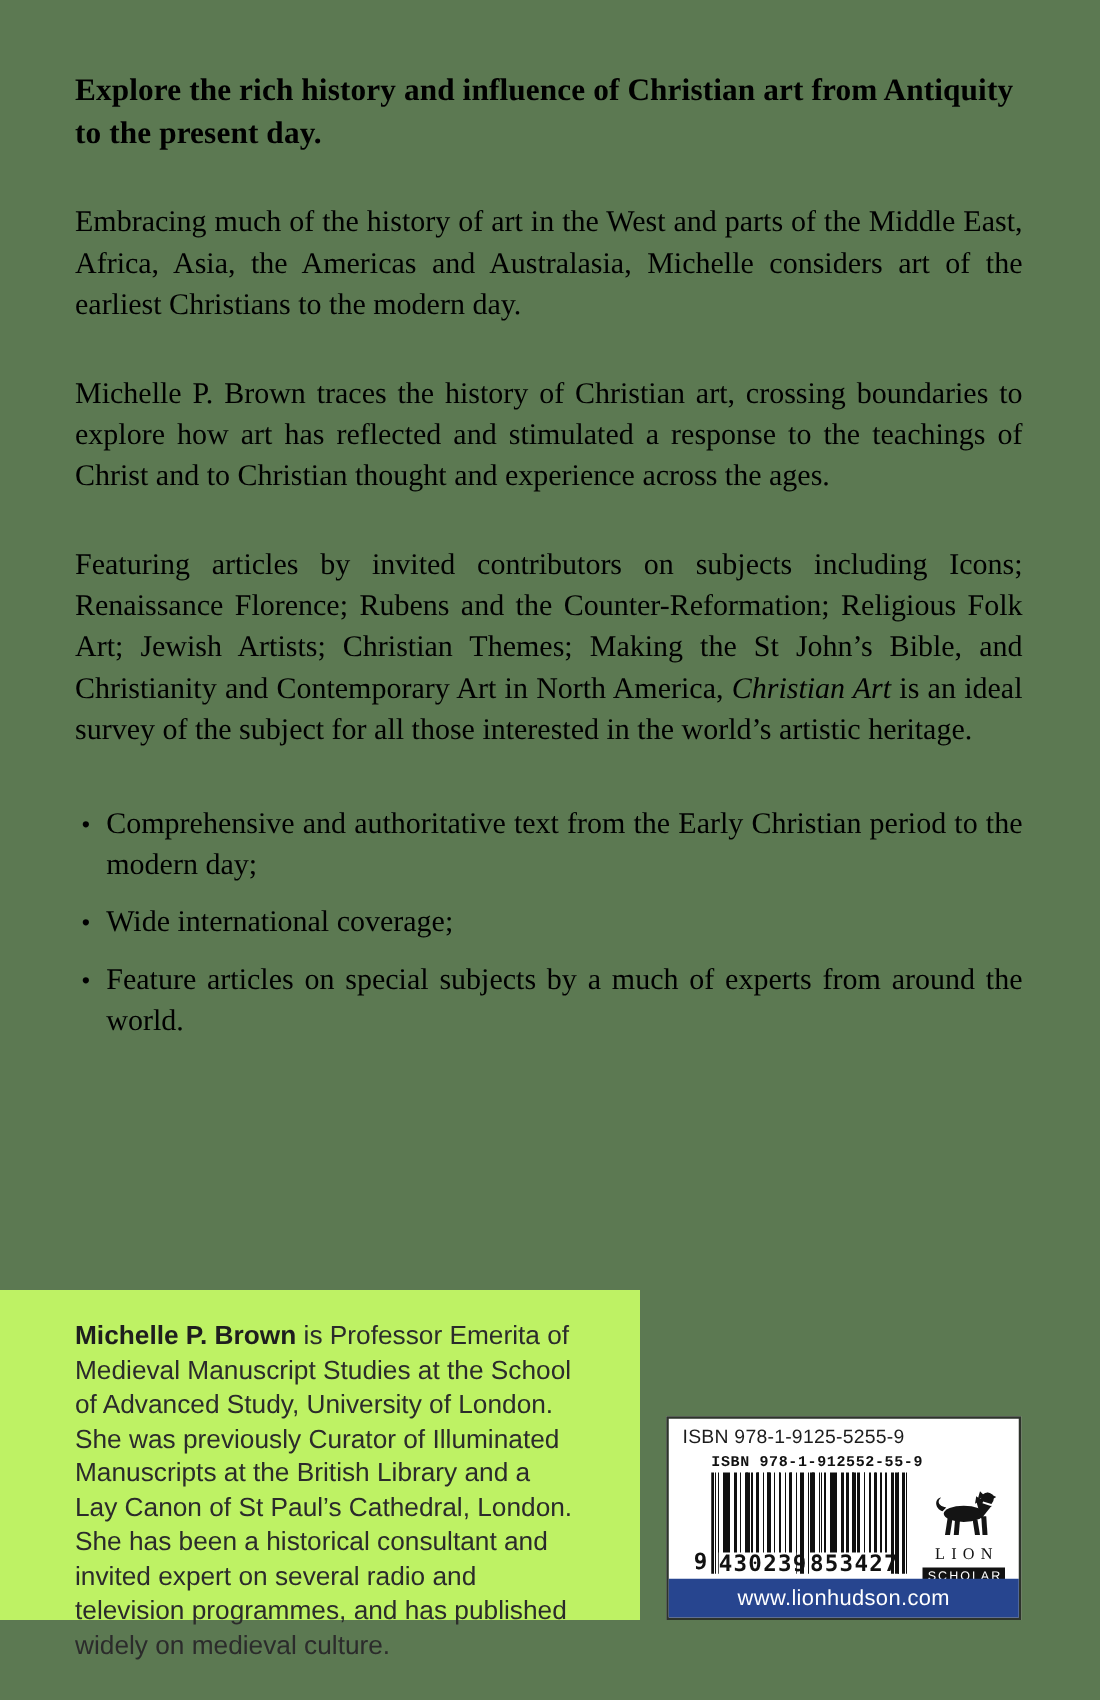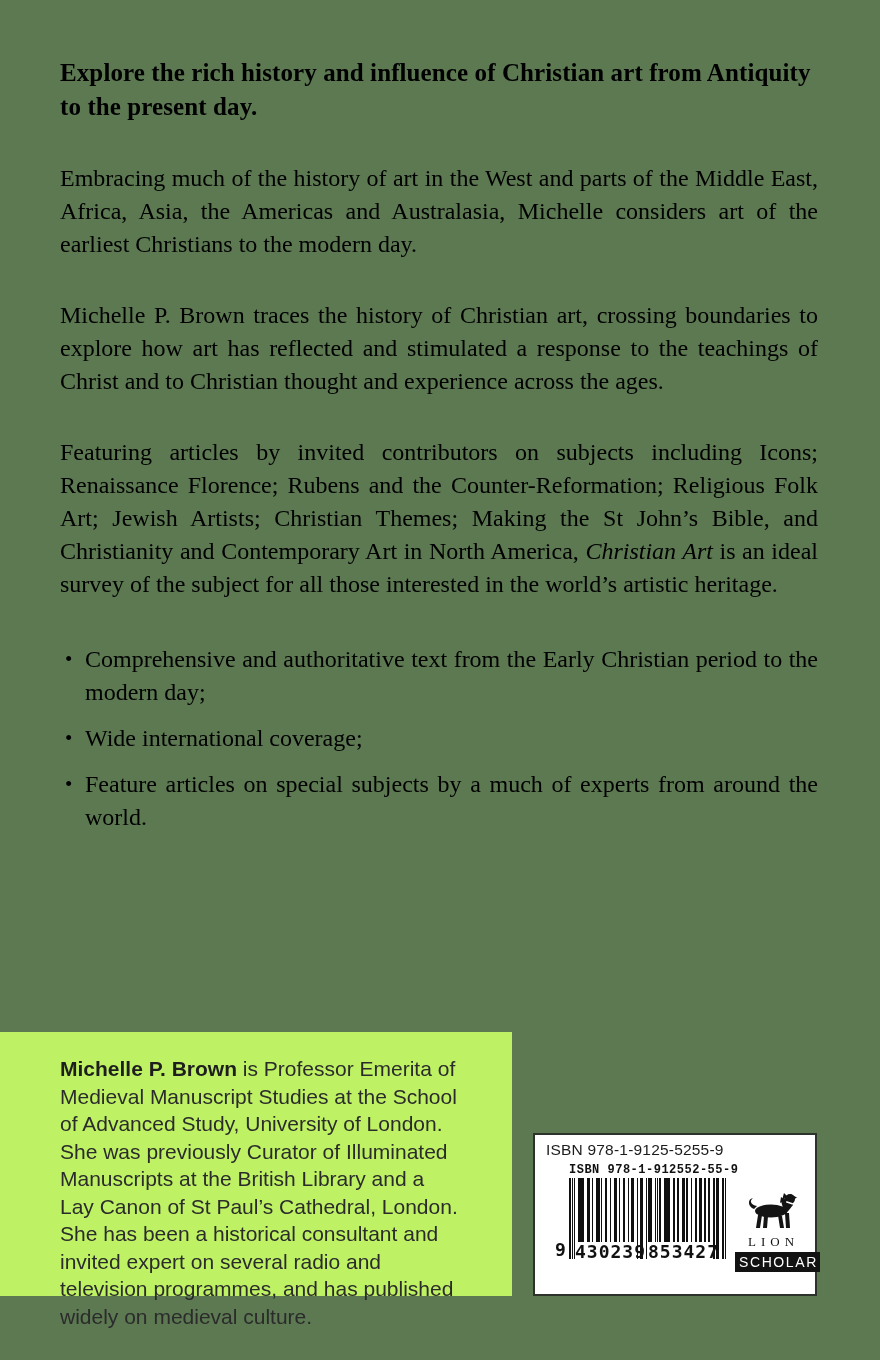--- a/index.html
+++ b/index.html
@@ -158,21 +158,21 @@
     letter-spacing: 5px;
     padding-left: 5px;
     margin-top: 1px;
     white-space: nowrap;
   }
   .pub-scholar {
     display: inline-block;
     background: #121212;
     color: #fff;
     font-family: "Liberation Sans", sans-serif;
-    font-size: 14px;
+    font-size: 10px;
     letter-spacing: 1.6px;
     padding: 2px 2px 2px 4px;
     margin-top: 2px;
     white-space: nowrap;
   }
   .website-bar {
     position: absolute;
     left: 0; right: 0; bottom: 0;
     height: 31px;
     background: #27458f;
@@ -246,15 +246,16 @@
           <polygon points="19,25 23,25 22,37 18,37"></polygon>
           <polygon points="33,24 37,25 39,37 35,37"></polygon>
           <polygon points="40,22 44,22 45,37 41,37"></polygon>
         </g>
         <rect x="41" y="11" width="7" height="1.5" fill="#ffffff" transform="rotate(18 44 12)"></rect>
       </svg>
       <div class="pub-lion">LION</div>
       <div class="pub-scholar">SCHOLAR</div>
     </div>
 
+    <div class="website-bar">www.lionhudson.com</div>
   </section>
 
 </div>
 
 </body></html>

